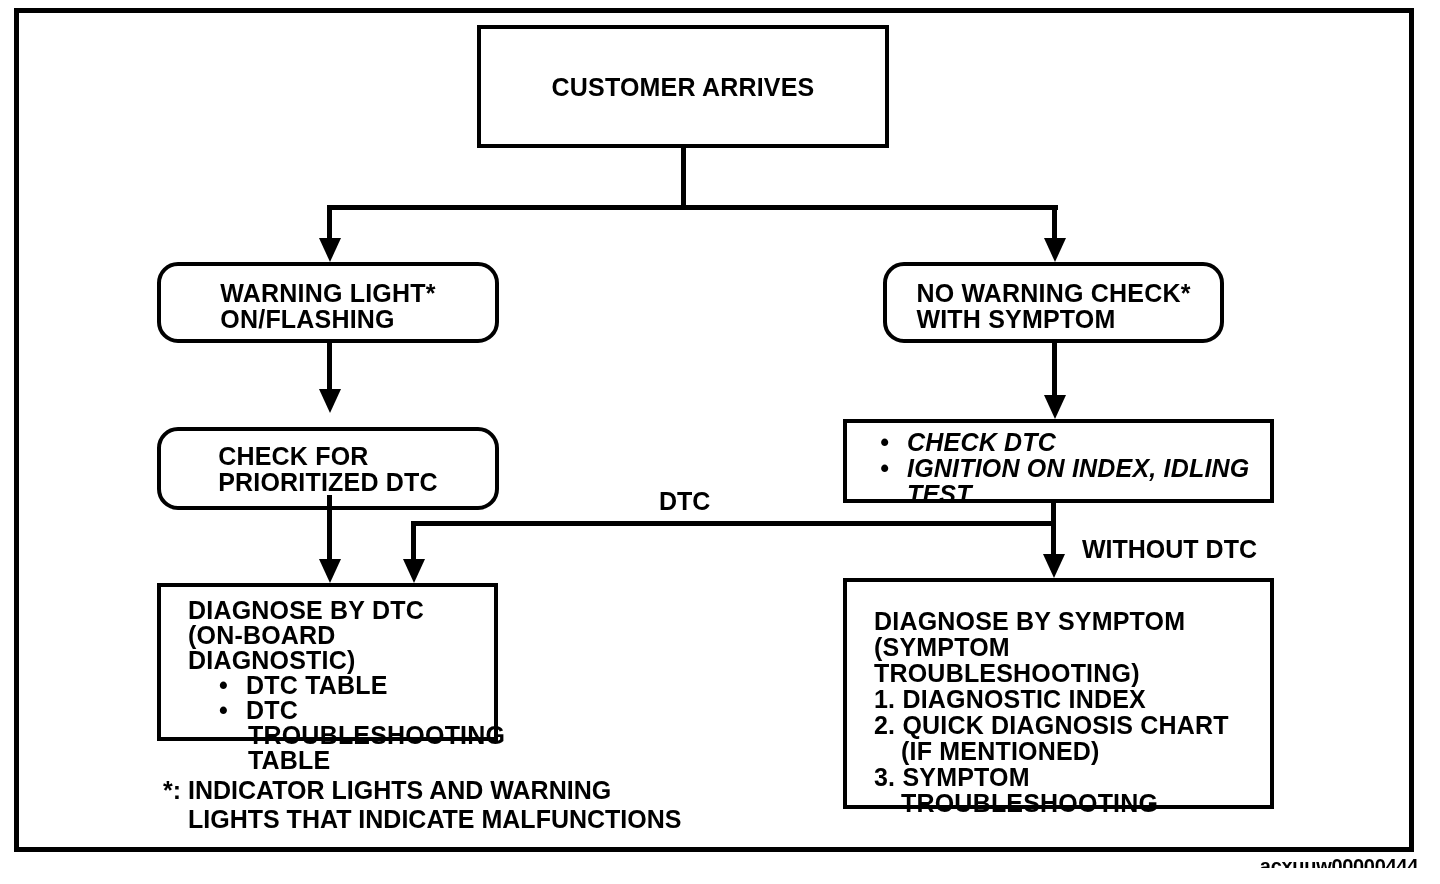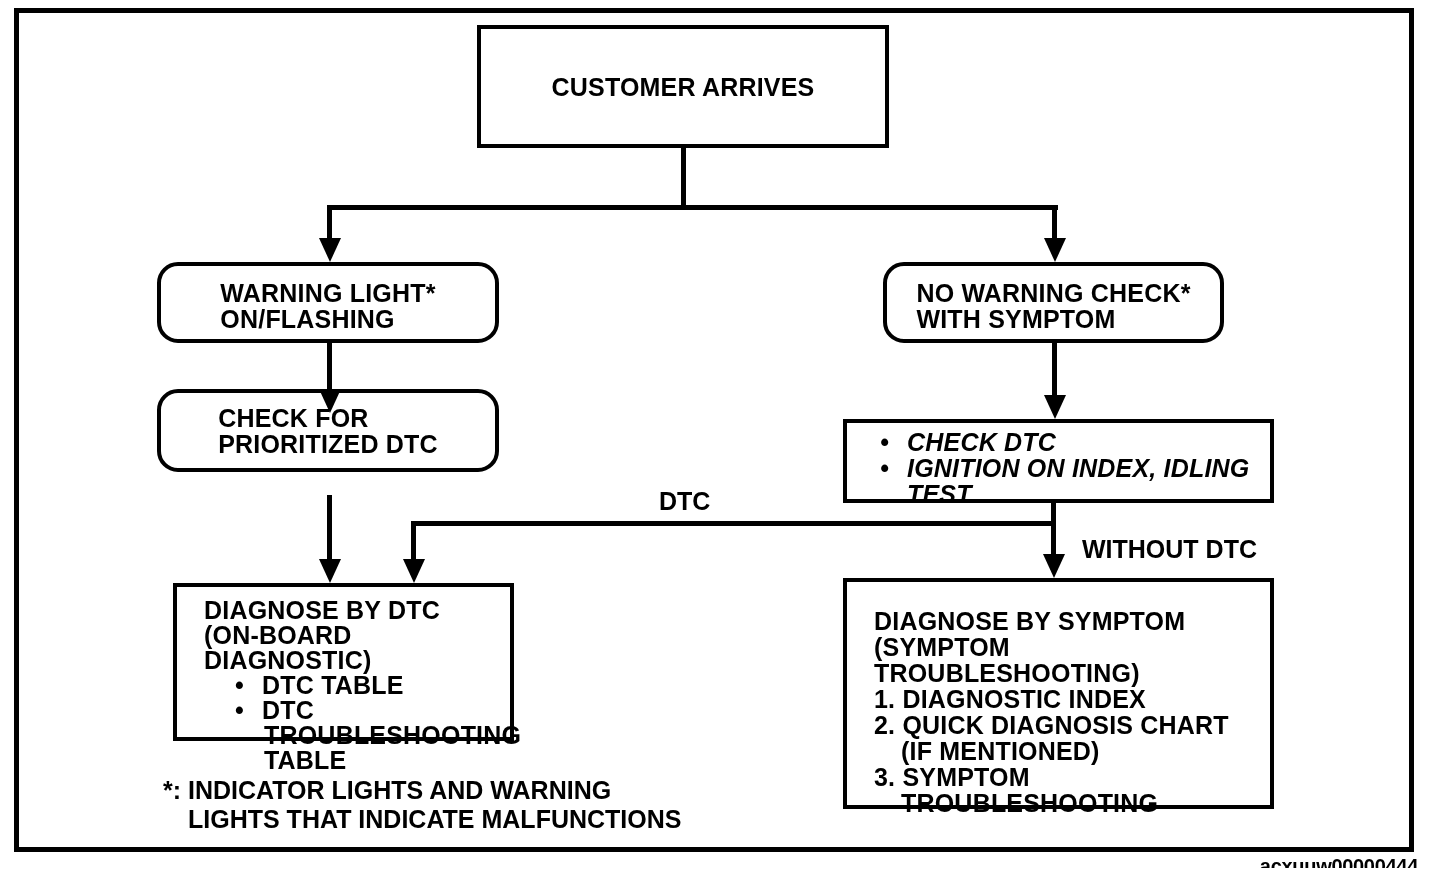--- a/index.html
+++ b/index.html
@@ -32,23 +32,23 @@
   }
   .edge-label { position:absolute; font-size:25px; line-height:26px; }
   .footnote { position:absolute; left:163px; top:776px; font-size:25px; line-height:29px; }
   .footnote .fn2 { margin-left:25px; }
   .figcode { position:absolute; right:22px; top:855px; font-size:20px; letter-spacing:-0.3px; }
 
   
   #node-customer   { left:477px; top:25px;  width:412px; height:123px; }
   #node-warning    { left:157px; top:262px; width:342px; height:81px;  padding-top:14px; }
   #node-nowarning  { left:883px; top:262px; width:341px; height:81px;  padding-top:14px; }
-  #node-checkprior { left:157px; top:389px; width:342px; height:83px;  padding-top:12px; }
+  #node-checkprior { left:157px; top:427px; width:342px; height:83px;  padding-top:12px; }
   #node-checkdtc   { left:843px; top:419px; width:431px; height:84px;  padding:6px 8px 0 33px;font-style:italic; }
-  #node-diagdtc    { left:157px; top:583px; width:341px; height:158px; padding:11px 6px 0 27px; line-height:25px;margin-left:16px; }
+  #node-diagdtc    { left:157px; top:583px; width:341px; height:158px; padding:11px 6px 0 27px; line-height:25px; }
   #node-diagsym    { left:843px; top:578px; width:431px; height:231px; padding:26px 8px 0 27px; }
   #node-checkdtc .cont { margin-left:27px; }
   #node-diagdtc .bullet { margin-left:31px; }
   #node-diagdtc .cont   { margin-left:60px; }
   #node-diagsym .cont   { margin-left:27px; }
 </style>
 </head>
 <body>
 
 <div id="canvas">

